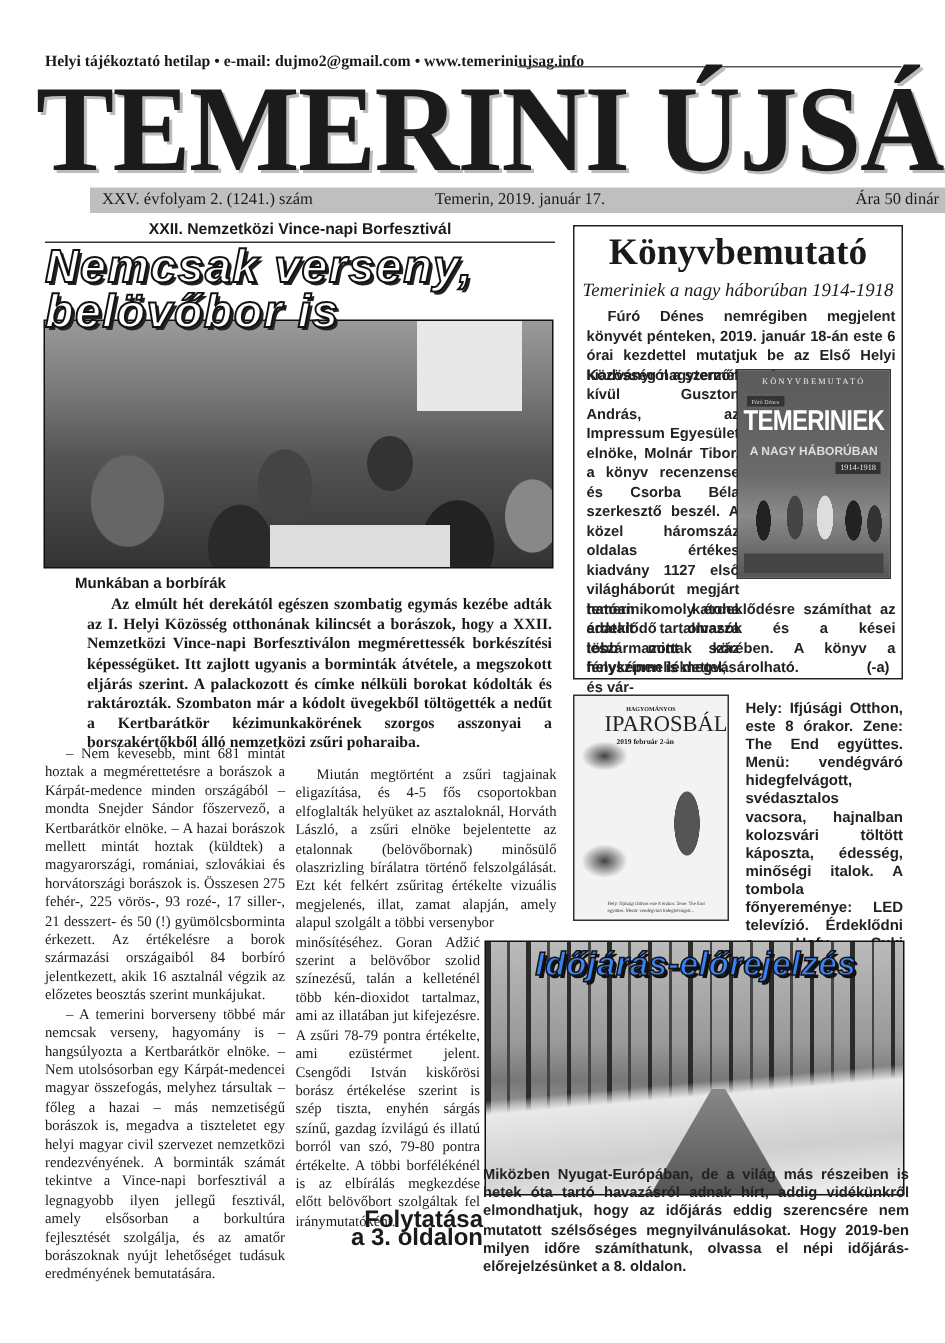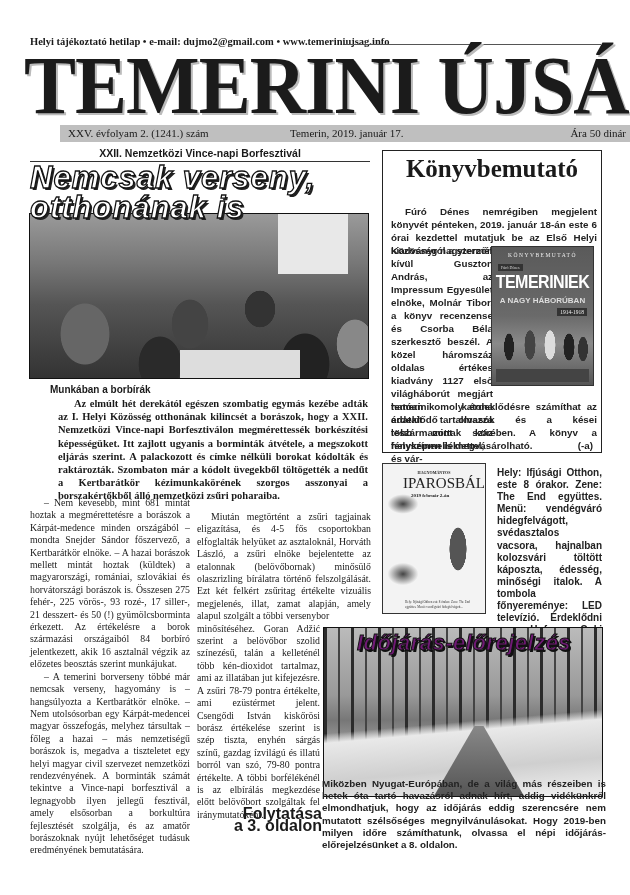--- a/index.html
+++ b/index.html
@@ -80,59 +80,60 @@
     .poster-text { position:absolute; bottom:4px; left:22px; right:4px; font-size:3.2px; line-height:4.5px; color:#333; }
     .ipar-body { left:497px; top:467px; width:105px; font-family:"Liberation Sans", sans-serif; font-size:10px; font-weight:bold; line-height:12.1px; text-align:justify; color:#222; }
 
     
     .weather-photo { left:323px; top:627px; width:280px; height:170px; border:1px solid #111; overflow:hidden;
       background:
         linear-gradient(175deg, transparent 55%, #e9e9e9 60%, #cfcfcf 80%, #f2f2f2 100%),
         repeating-linear-gradient(90deg, #2b2b2b 0 3px, transparent 3px 14px, #444 14px 16px, transparent 16px 27px),
         linear-gradient(180deg, #bbb 0%, #999 40%, #777 55%, #eee 100%); }
     .weather-photo .path { position:absolute; left:110px; bottom:0; width:90px; height:70px; background:linear-gradient(180deg,#888,#555); clip-path:polygon(45% 0, 55% 0, 100% 100%, 0 100%); }
-    .weather-title { left:330px; top:630px; width:268px; text-align:center; font-family:"Liberation Sans", sans-serif; font-weight:bold; font-style:italic; font-size:22px; color:#701a75; letter-spacing:0.5px; -webkit-text-stroke:1px #111; text-shadow:2px 2px 0 #111; z-index:3; }
+    .weather-title { left:330px; top:630px; width:268px; text-align:center; font-family:"Liberation Sans", sans-serif; font-weight:bold; font-style:italic; font-size:22px; color:#3b82f6; letter-spacing:0.5px; -webkit-text-stroke:1px #111; text-shadow:2px 2px 0 #111; z-index:3; }
     .weather-body { left:322px; top:778px; width:284px; font-family:"Liberation Sans", sans-serif; font-size:9.8px; font-weight:bold; line-height:12.2px; text-align:justify; color:#222; }
   </style>
 </head>
 <body>
 
 <div class="abs tagline">Helyi tájékoztató hetilap • e-mail: dujmo2@gmail.com • www.temeriniujsag.info</div>
 <div class="abs tagline-rule"></div>
 <div class="abs masthead">TEMERINI ÚJSÁG</div>
 <div class="abs info-bar">
   <span style="left:8px">XXV. évfolyam 2. (1241.) szám</span>
   <span style="left:230px">Temerin, 2019. január 17.</span>
   <span style="right:8px">Ára 50 dinár</span>
 </div>
 
 <div class="abs kicker">XXII. Nemzetközi Vince-napi Borfesztivál</div>
 <div class="abs headline">
   <div>Nemcsak verseny,</div>
-  <div>otthonának is</div>
+  <div>belövőbor is</div>
 </div>
 <div class="abs lead-photo" title="Borbírák asztaloknál ülve a teremben">
   <div class="window"></div>
   <div class="table"></div>
 </div>
 <div class="abs caption">Munkában a borbírák</div>
 <div class="abs lead-para">Az elmúlt hét derekától egészen szombatig egymás kezébe adták az I. Helyi Közösség otthonának kilincsét a borászok, hogy a XXII. Nemzetközi Vince-napi Borfesztiválon megmérettessék borkészítési képességüket. Itt zajlott ugyanis a borminták átvétele, a megszokott eljárás szerint. A palackozott és címke nélküli borokat kódolták és raktározták. Szombaton már a kódolt üvegekből töltögették a nedűt a Kertbarátkör kézimunkakörének szorgos asszonyai a borszakértőkből álló nemzetközi zsűri poharaiba.</div>
 
 <div class="abs col col1">
   <p>– Nem kevesebb, mint 681 mintát hoztak a megmérettetésre a borászok a Kárpát-medence minden országából – mondta Snejder Sándor főszervező, a Kertbarátkör elnöke. – A hazai borászok mellett mintát hoztak (küldtek) a magyarországi, romániai, szlovákiai és horvátországi borászok is. Összesen 275 fehér-, 225 vörös-, 93 rozé-, 17 siller-, 21 desszert- és 50 (!) gyümölcsborminta érkezett. Az értékelésre a borok származási országaiból 84 borbíró jelentkezett, akik 16 asztalnál végzik az előzetes beosztás szerint munkájukat.</p>
   <p>– A temerini borverseny többé már nemcsak verseny, hagyomány is – hangsúlyozta a Kertbarátkör elnöke. – Nem utolsósorban egy Kárpát-medencei magyar összefogás, melyhez társultak – főleg a hazai – más nemzetiségű borászok is, megadva a tiszteletet egy helyi magyar civil szervezet nemzetközi rendezvényének. A borminták számát tekintve a Vince-napi borfesztivál a legnagyobb ilyen jellegű fesztivál, amely elsősorban a borkultúra fejlesztését szolgálja, és az amatőr borászoknak nyújt lehetőséget tudásuk eredményének bemutatására.</p>
 </div>
 <div class="abs col col2">
   <p class="first wide">Miután megtörtént a zsűri tagjainak eligazítása, és 4-5 fős csoportokban elfoglalták helyüket az asztaloknál, Horváth László, a zsűri elnöke bejelentette az etalonnak (belövőbornak) minősülő olaszrizling bírálatra történő felszolgálását. Ezt két felkért zsűritag értékelte vizuális megjelenés, illat, zamat alapján, amely alapul szolgált a többi versenybor</p>
   <p style="text-indent:0">minősítéséhez. Goran Adžić szerint a belövőbor szolid színezésű, talán a kelleténél több kén-dioxidot tartalmaz, ami az illatában jut kifejezésre. A zsűri 78-79 pontra értékelte, ami ezüstérmet jelent. Csengődi István kiskőrösi borász értékelése szerint is szép tiszta, enyhén sárgás színű, gazdag ízvilágú és illatú borról van szó, 79-80 pontra értékelte. A többi borfélékénél is az elbírálás megkezdése előtt belövőbort szolgáltak fel iránymutatóként.</p>
 </div>
 <div class="abs cont">Folytatása a 3. oldalon</div>
 
 <div class="abs book-box">
   <div class="abs book-title">Könyvbemutató</div>
+  <div class="abs book-sub">Temeriniek a nagy háborúban 1914-1918</div>
   <div class="abs book-body book-p1">Fúró Dénes nemrégiben megjelent könyvét pénteken, 2019. január 18-án este 6 órai kezdettel mutatjuk be az Első Helyi Közösség nagytermében. A</div>
   <div class="abs book-body book-p2">kiadványról a szerzőn kívül Guszton András, az Impressum Egyesület elnöke, Molnár Tibor, a könyv recenzense és Csorba Béla szerkesztő beszél. A közel háromszáz oldalas értékes kiadvány 1127 első világháborút megjárt temerini katona adatait tartalmazza több mint száz fényképmelléklettel, és vár-</div>
   <div class="abs book-cover">
     <div class="cover-kicker">KÖNYVBEMUTATÓ</div>
     <div class="cover-author">Fúró Dénes</div>
     <div class="cover-title">TEMERINIEK</div>
     <div class="cover-title2">A NAGY HÁBORÚBAN</div>
     <div class="cover-years">1914-1918</div>
     <div class="cover-people"></div>
     <div class="cover-foot"></div>

